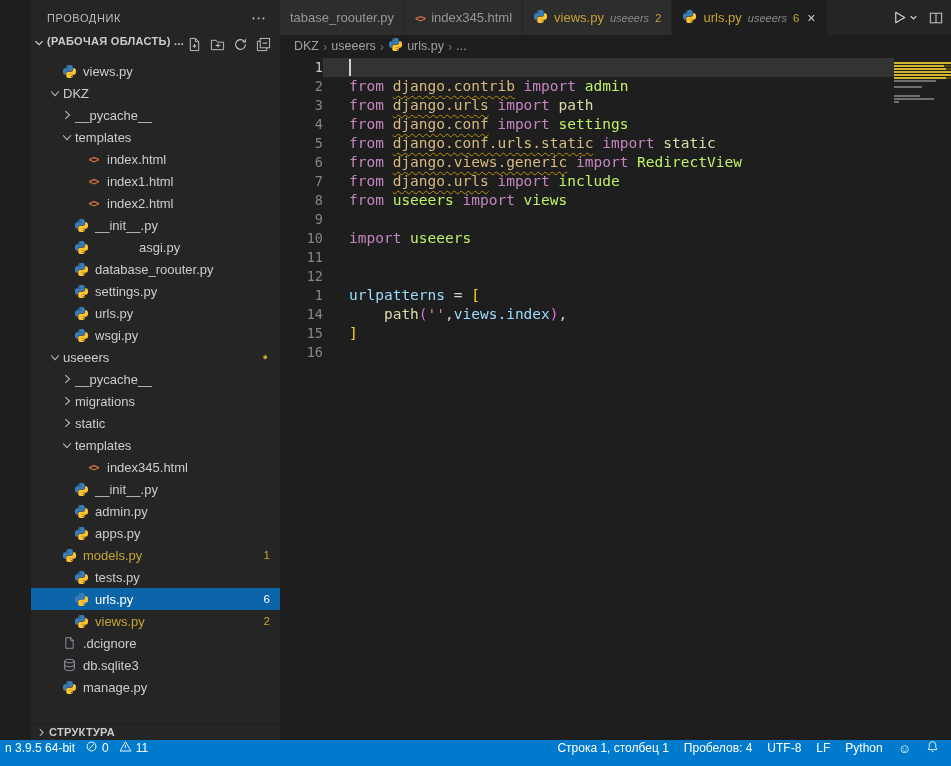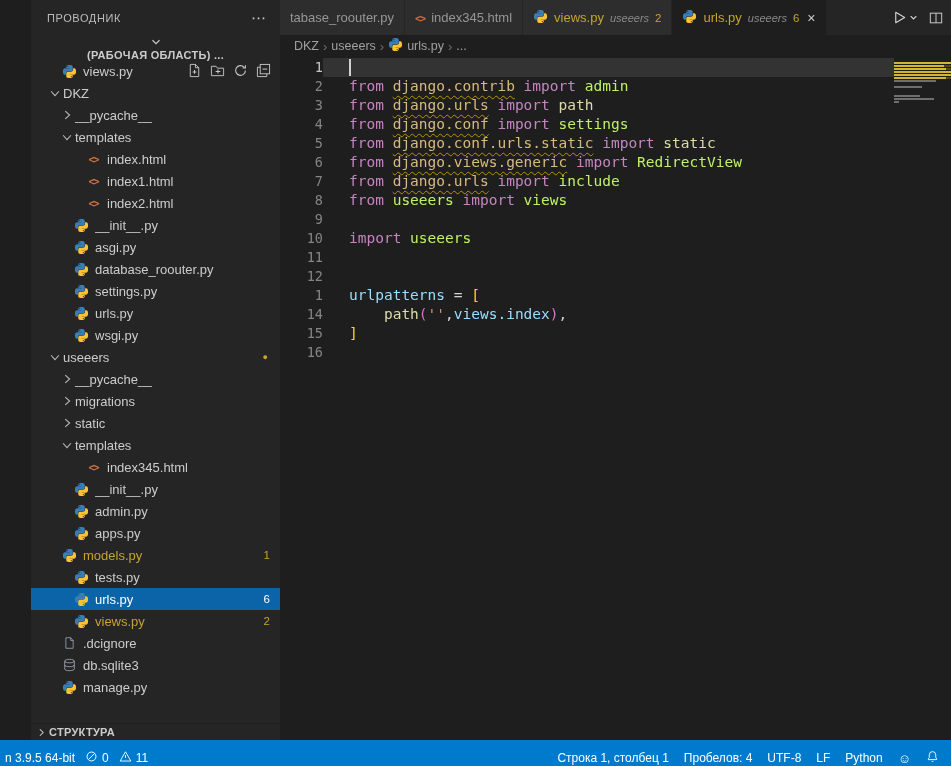--- a/index.html
+++ b/index.html
@@ -9,21 +9,21 @@
     font-family:"Liberation Sans", sans-serif;
     position:relative; font-size:13px;
   }
   .app { display:flex; height:740px; width:951px;margin-left:31px; }
 
   
   .sidebar { width:249px; flex-shrink:0; background:#252526; display:flex; flex-direction:column; }
   .sidebar-title-row { height:35px; display:flex; align-items:center; padding:0 14px 0 16px; flex-shrink:0; }
   .sidebar-title { font-size:11px; color:#bbbbbb; letter-spacing:.6px; }
   .sidebar-more { margin-left:auto; color:#cccccc; font-size:15px; cursor:pointer; }
-  .section-header { height:23px; display:flex; align-items:center; flex-shrink:0; cursor:pointer;flex-direction:column; }
+  .section-header { height:23px; display:flex; align-items:flex-start; flex-shrink:0; cursor:pointer; }
   .section-header .chev-wrap { width:16px; height:16px; display:flex; align-items:center; justify-content:center; }
   .section-label { font-size:11px; font-weight:700; color:#cccccc; letter-spacing:.3px; white-space:nowrap; }
   .section-actions { margin-left:auto; display:flex; align-items:center; gap:5px; padding-right:8px; }
   .section-actions .icon { width:18px; height:18px; display:flex; align-items:center; justify-content:center; cursor:pointer; border-radius:3px; }
 
   .tree { flex:1; overflow:hidden; padding-top:2px; }
   .tree-row { height:22px; display:flex; align-items:center; cursor:pointer; white-space:nowrap; }
   .tree-row .chev { width:16px; height:16px; flex-shrink:0; display:flex; align-items:center; justify-content:center; }
   .tree-row .chev.expanded svg { transform:rotate(90deg); }
   .tree-row .fi { width:17px; height:16px; margin-right:5px; flex-shrink:0; display:flex; align-items:center; justify-content:center; }
@@ -84,21 +84,21 @@
   .minimap { width:76px; flex-shrink:0; padding-top:2px; }
   .mm-row { height:2px; margin-bottom:1px; }
   .mm-row.warn { background:#56490f; }
   .mm-bar { height:100%; }
   .mm-bar.warn { background:#d1b52e; }
   .mm-bar.code { background:#6e6e6e; }
   .ruler { width:12px; flex-shrink:0; position:relative; }
   .ruler-mark { position:absolute; left:1px; width:10px; height:4px; background:#c5a332; }
 
   
-  .status-bar { position:absolute; left:0; bottom:0; width:951px; height:26px; background:#007ACC; display:flex; align-items:flex-end; color:#ffffff; font-size:12px;margin-top:44px; }
+  .status-bar { position:absolute; left:0; bottom:0; width:951px; height:26px; background:#007ACC; display:flex; align-items:flex-start; color:#ffffff; font-size:12px;margin-top:44px; }
   .sb-left { display:flex; align-items:center; gap:10px; padding-left:5px; }
   .sb-right { margin-left:auto; display:flex; align-items:center; gap:15px; padding-right:12px; }
   .sb-item { display:flex; align-items:center; gap:4px; cursor:pointer; white-space:nowrap; }
 </style>
 </head>
 <body>
 
 <div class="app">
 
   <aside class="sidebar">
@@ -198,21 +198,21 @@
         </div>
         <div class="tree-row" style="padding-left: 42px;">
           <span class="fi">
             <svg width="15" height="15" viewBox="0 0 32 32">
               <path fill="#387EB8" d="M15.9 2c-7.2 0-6.7 3.1-6.7 3.1v3.2h6.8v1H6.6S2 8.8 2 16c0 7.3 4 7 4 7h2.4v-3.3s-.1-4 4-4h6.7s3.8.1 3.8-3.7V5.9S23.5 2 15.9 2zm-3.7 2.1a1.2 1.2 0 1 1 0 2.4 1.2 1.2 0 0 1 0-2.4z"></path>
               <path fill="#FFC331" d="M16.1 30c7.2 0 6.7-3.1 6.7-3.1v-3.2H16v-1h9.4s4.6.5 4.6-6.7c0-7.3-4-7-4-7h-2.4v3.3s.1 4-4 4h-6.7s-3.8-.1-3.8 3.7v6.1S8.5 30 16.1 30zm3.7-2.1a1.2 1.2 0 1 1 0-2.4 1.2 1.2 0 0 1 0 2.4z"></path>
             </svg>
           </span>
           <span class="label">__init__.py</span>
         </div>
-        <div class="tree-row" style="padding-left: 42px;">
+        <div class="tree-row" style="padding-left: 42px; gap: 44px;">
           <span class="fi">
             <svg width="15" height="15" viewBox="0 0 32 32">
               <path fill="#387EB8" d="M15.9 2c-7.2 0-6.7 3.1-6.7 3.1v3.2h6.8v1H6.6S2 8.8 2 16c0 7.3 4 7 4 7h2.4v-3.3s-.1-4 4-4h6.7s3.8.1 3.8-3.7V5.9S23.5 2 15.9 2zm-3.7 2.1a1.2 1.2 0 1 1 0 2.4 1.2 1.2 0 0 1 0-2.4z"></path>
               <path fill="#FFC331" d="M16.1 30c7.2 0 6.7-3.1 6.7-3.1v-3.2H16v-1h9.4s4.6.5 4.6-6.7c0-7.3-4-7-4-7h-2.4v3.3s.1 4-4 4h-6.7s-3.8-.1-3.8 3.7v6.1S8.5 30 16.1 30zm3.7-2.1a1.2 1.2 0 1 1 0-2.4 1.2 1.2 0 0 1 0 2.4z"></path>
             </svg>
           </span>
           <span class="label">asgi.py</span>
         </div>
         <div class="tree-row" style="padding-left: 42px;">
           <span class="fi">

